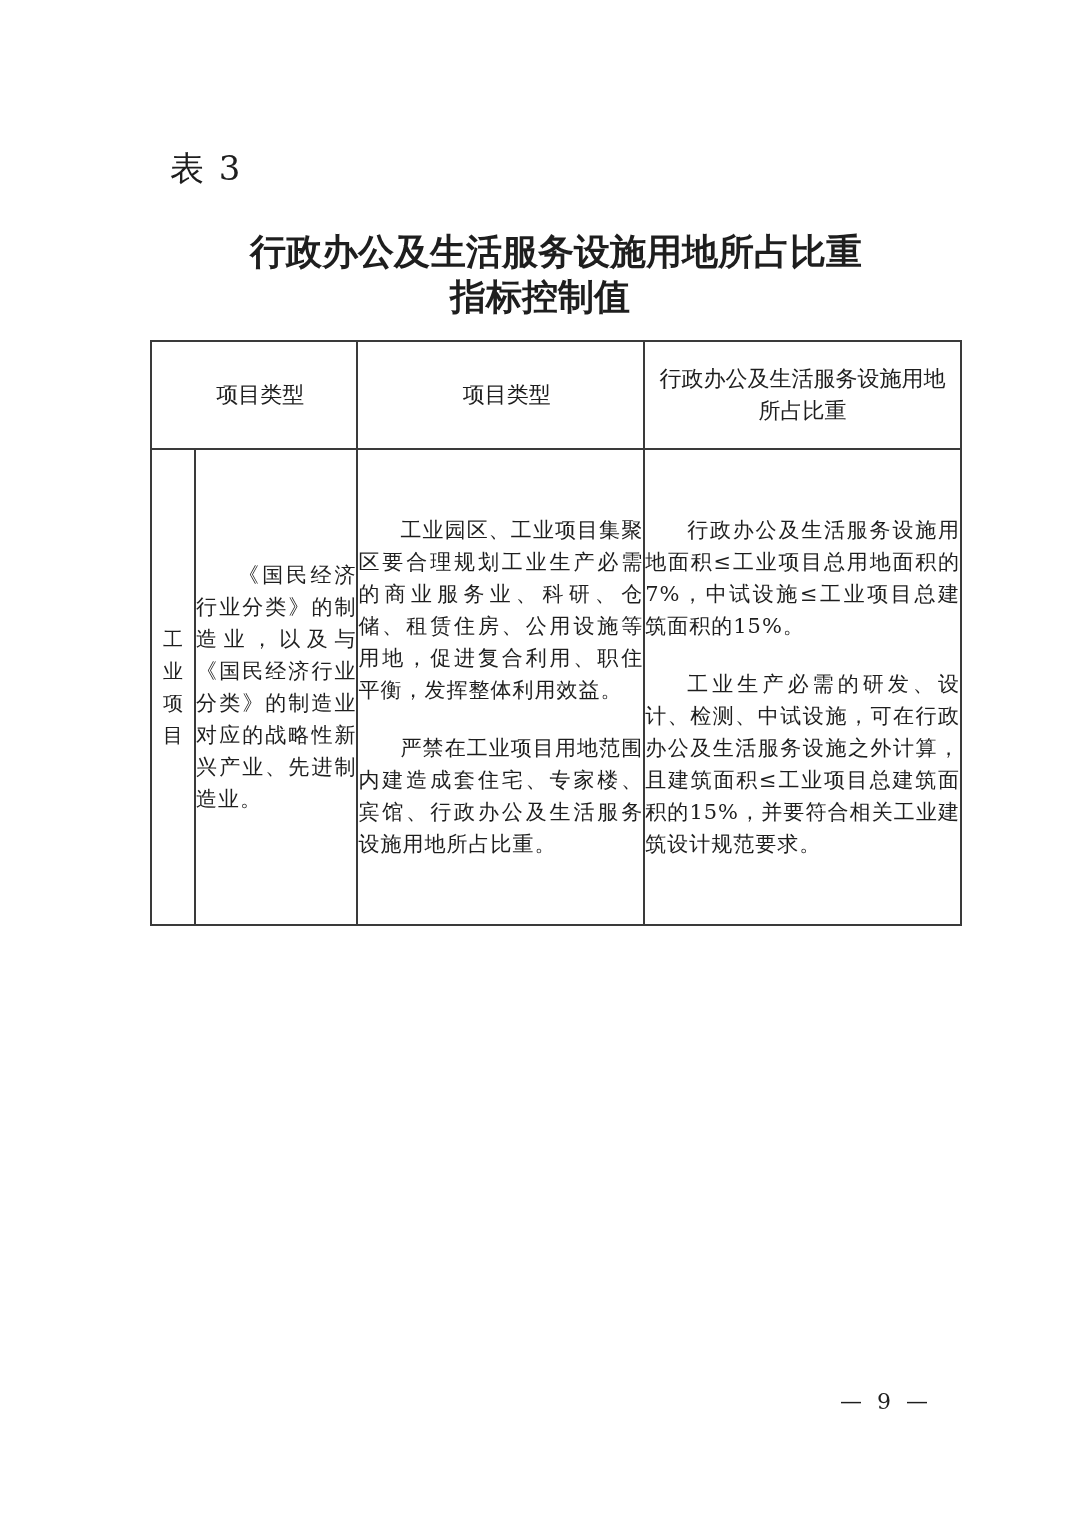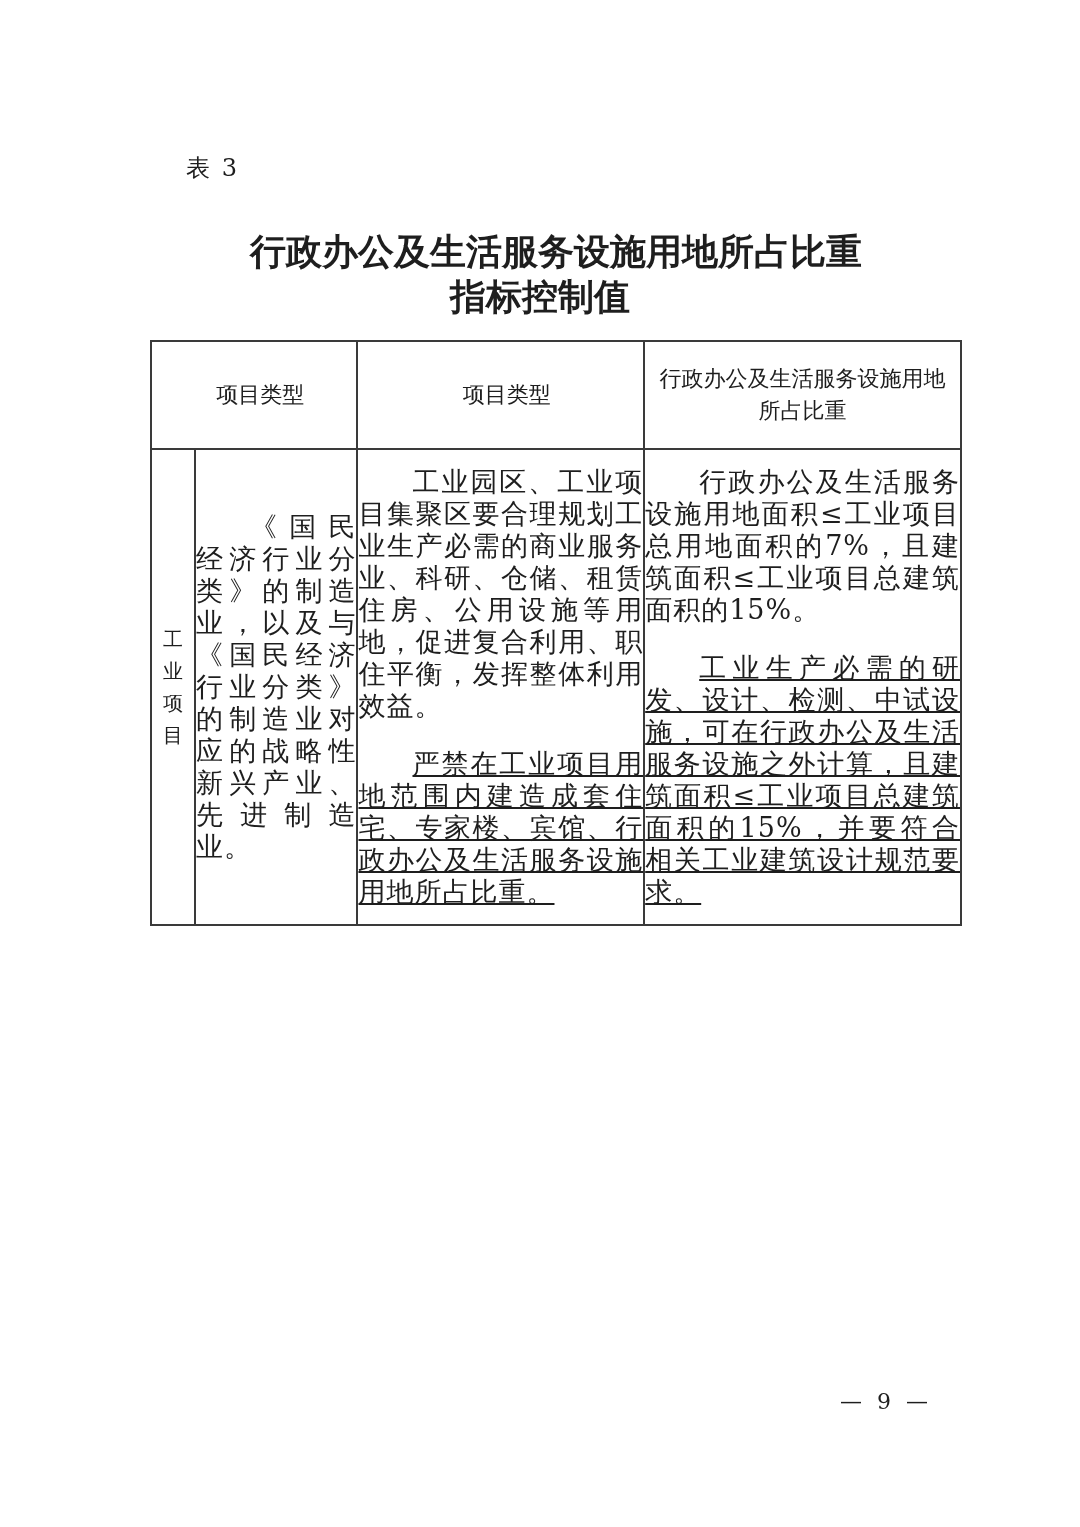--- a/index.html
+++ b/index.html
@@ -10,23 +10,23 @@
     body {
       width: 1080px;
       height: 1527px;
       position: relative;
       overflow: hidden;
       font-family: "DejaVu Serif", "Liberation Serif", serif;
       color: #1e1e1e;
     }
     .table-label {
       position: absolute;
-      left: 186px;
+      left: 170px;
       top: 150px;
-      font-size: 24px;
+      font-size: 34px;
       line-height: 36px;
       letter-spacing: 2px;
     }
     .title {
       position: absolute;
       left: 0;
       width: 1080px;
       text-align: center;
       font-family: "DejaVu Sans", "Liberation Sans", sans-serif;
       font-weight: bold;
@@ -64,33 +64,33 @@
     .col-d { width: 316px; }
     .body-row td { height: 474px; }
     .cat-cell {
       text-align: center;
       font-family: "DejaVu Sans", "Liberation Sans", sans-serif;
       font-size: 20px;
       line-height: 32px;
     }
     .cat-cell span { display: block; }
     .cell-text {
-      font-size: 27px;
+      font-size: 21px;
       line-height: 32px;
       text-align: justify;
       text-align-last: left;
       padding: 0 8px 0 10px;
       letter-spacing: 1px;
       border-radius: 9px;
     }
     .cell-text p {
       margin: 0;
       text-indent: 2em;
     }
-    .cell-text p + p { margin-top: 26px; text-decoration: underline; }
+    .cell-text p + p { margin-top: 26px; }
     .cell-scope { padding: 0 8px 0 10px; margin-top: 40px; }
     .page-number {
       position: absolute;
       left: 840px;
       top: 1388px;
       font-size: 22px;
       line-height: 28px;
       letter-spacing: 4px;
     }
   </style>
@@ -127,20 +127,20 @@
         <span>目</span>
       </td>
       <td class="cell-text cell-scope">
         <p>《国民经济行业分类》的制造业，以及与《国民经济行业分类》的制造业对应的战略性新兴产业、先进制造业。</p>
       </td>
       <td class="cell-text">
         <p>工业园区、工业项目集聚区要合理规划工业生产必需的商业服务业、科研、仓储、租赁住房、公用设施等用地，促进复合利用、职住平衡，发挥整体利用效益。</p>
         <p>严禁在工业项目用地范围内建造成套住宅、专家楼、宾馆、行政办公及生活服务设施用地所占比重。</p>
       </td>
       <td class="cell-text">
-        <p>行政办公及生活服务设施用地面积≤工业项目总用地面积的7%，且建筑面积≤工业项目总建筑面积的15%。</p>
+        <p>行政办公及生活服务设施用地面积≤工业项目总用地面积的7%，中试设施≤工业项目总建筑面积的15%。</p>
         <p>工业生产必需的研发、设计、检测、中试设施，可在行政办公及生活服务设施之外计算，且建筑面积≤工业项目总建筑面积的15%，并要符合相关工业建筑设计规范要求。</p>
       </td>
     </tr>
   </tbody>
 </table>
 
 <div class="page-number">— 9 —</div>
 
 </body></html>

